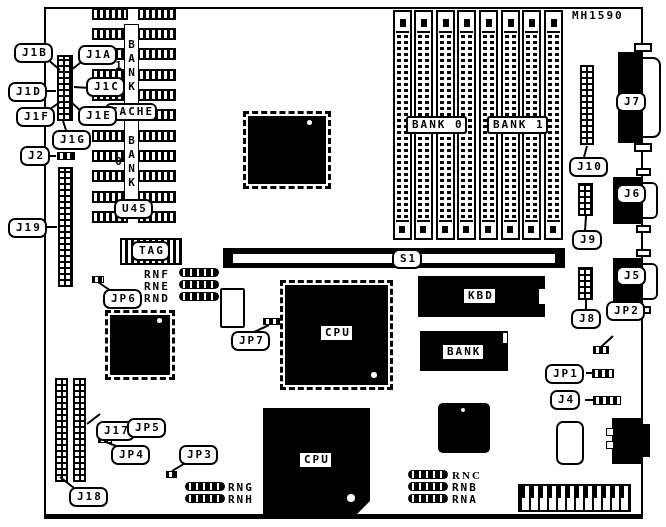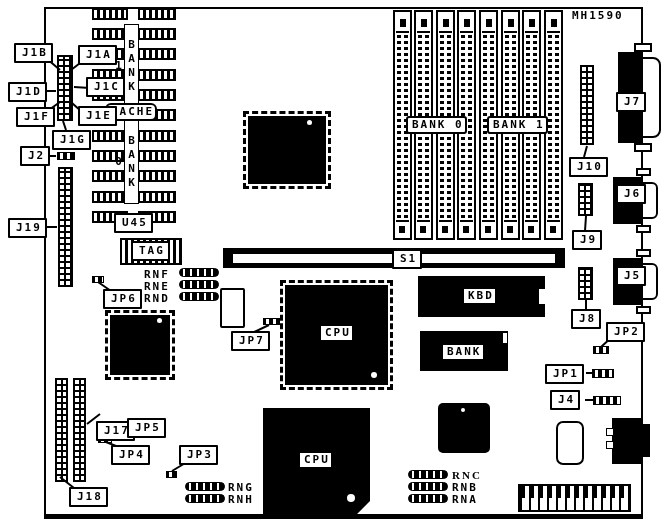--- a/index.html
+++ b/index.html
@@ -2,21 +2,21 @@
 <html><head>
 <meta charset="utf-8">
 <style>
   html,body{margin:0;padding:0;background:#fff;}
   .page{position:relative;width:666px;height:527px;background:#fff;color:#000;
         font-family:"DejaVu Sans Mono",monospace;overflow:hidden;}
   .abs{position:absolute;box-sizing:border-box;}
   .board{border:2px solid #000;border-bottom-width:5px;background:#fff;}
   
   .callout{position:absolute;box-sizing:border-box;background:#fff;border:2px solid #000;
-           border-radius:1px;font-weight:bold;font-size:11px;letter-spacing:2px;
+           border-radius:7px;font-weight:bold;font-size:11px;letter-spacing:2px;
            line-height:12px;padding:2px 3px 2px 6px;white-space:nowrap;z-index:6;}
   
   .plab{position:absolute;box-sizing:border-box;background:#fff;border:1px solid #000;
         font-weight:bold;font-size:11px;letter-spacing:2px;line-height:12px;
         padding:1px 1px 1px 4px;white-space:nowrap;z-index:4;}
   .blab{border:2px solid #000;border-radius:3px;}
   .vlab{position:absolute;box-sizing:border-box;background:#fff;border:1px solid #000;
         writing-mode:vertical-rl;text-orientation:upright;font-weight:bold;font-size:11px;
         line-height:13px;letter-spacing:1px;text-align:center;padding:2px 0;z-index:4;}
   .chip{background:#000;}
@@ -76,21 +76,21 @@
   <div class="abs dip" style="left:138px;top:170px;width:38px;height:12px;"></div>
   <div class="abs dip" style="left:92px;top:191px;width:36px;height:12px;"></div>
   <div class="abs dip" style="left:138px;top:191px;width:38px;height:12px;"></div>
   <div class="abs dip" style="left:92px;top:211px;width:36px;height:12px;"></div>
   <div class="abs dip" style="left:138px;top:211px;width:38px;height:12px;"></div>
   <div class="abs dip" style="left:120px;top:238px;width:62px;height:27px;"></div>
 
   <div class="vlab" style="left:124px;top:24px;width:15px;height:84px;">BANK 1</div>
   <div class="vlab" style="left:124px;top:120px;width:15px;height:84px;">BANK 0</div>
   <div class="plab blab" style="left:105px;top:103px;border-radius:6px;">CACHE</div>
-  <div class="callout" style="left:114px;top:213px;">U45</div>
+  <div class="callout" style="left:114px;top:199px;">U45</div>
   <div class="callout" style="left:131px;top:241px;">TAG</div>
 
   <div class="simm" style="left:393px;top:10px;width:19px;height:230px;">
       <div class="st"></div>
       <div class="sm"></div>
       <div class="sb"></div>
     </div>
   <div class="simm" style="left:414px;top:10px;width:19px;height:230px;">
       <div class="st"></div>
       <div class="sm"></div>
@@ -237,20 +237,20 @@
   <div class="callout" style="left:103px;top:289px;">JP6</div>
   <div class="callout" style="left:231px;top:331px;">JP7</div>
   <div class="callout" style="left:96px;top:421px;">J17</div>
   <div class="callout" style="left:127px;top:418px;">JP5</div>
   <div class="callout" style="left:111px;top:445px;">JP4</div>
   <div class="callout" style="left:69px;top:487px;">J18</div>
   <div class="callout" style="left:179px;top:445px;">JP3</div>
   <div class="callout" style="left:569px;top:157px;">J10</div>
   <div class="callout" style="left:572px;top:230px;">J9</div>
   <div class="callout" style="left:571px;top:309px;">J8</div>
-  <div class="callout" style="left:606px;top:322px;">JP2</div>
+  <div class="callout" style="left:606px;top:301px;">JP2</div>
   <div class="callout" style="left:545px;top:364px;">JP1</div>
   <div class="callout" style="left:550px;top:390px;">J4</div>
   <div class="callout" style="left:616px;top:92px;">J7</div>
   <div class="callout" style="left:616px;top:184px;">J6</div>
   <div class="callout" style="left:616px;top:266px;">J5</div>
 
 </div>
 
 </body></html>

